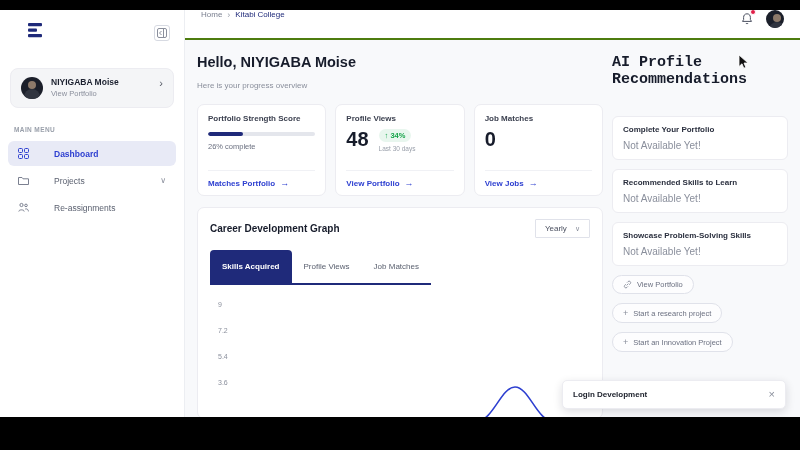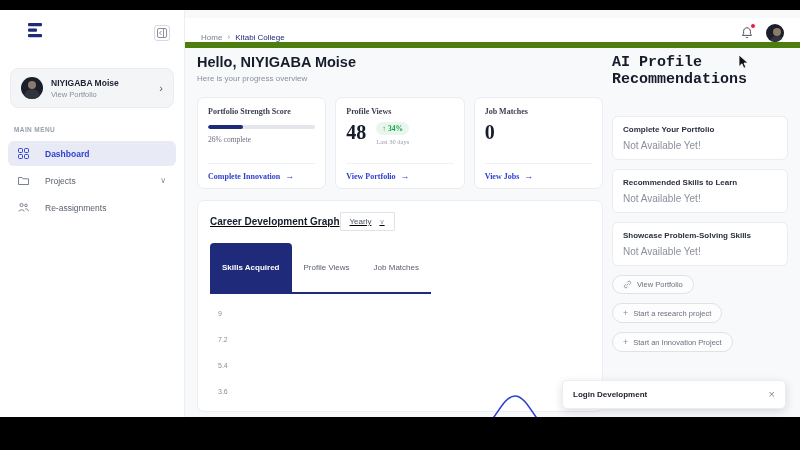--- a/index.html
+++ b/index.html
@@ -4,72 +4,72 @@
 <style>
   * { margin:0; padding:0; box-sizing:border-box; }
   html,body { width:800px; height:450px; background:#000; font-family:"Liberation Sans", sans-serif; overflow:hidden; }
   .stage { position:relative; width:800px; height:450px; background:#000; }
   .screen { position:absolute; left:0; top:10px; width:800px; height:407px; background:#f8f9fb; overflow:hidden; }
 
   
   .sidebar { position:absolute; left:0; top:0; width:185px; height:100%; background:#ffffff; border-right:1px solid #eceef2; }
   .logo-row { display:flex; align-items:center; justify-content:space-between; padding:12px 14px 10px 26px; }
   .collapse-btn { width:16px; height:16px; border:1px solid #d7dae2; border-radius:3px; display:flex; align-items:center; justify-content:center; cursor:pointer; background:#fff; }
-  .profile-card { margin:14px 10px 0 10px; background:#f4f5f7; border:1px solid #ececf1; border-radius:8px; padding:8px 10px; display:flex; align-items:center; gap:8px; cursor:pointer; }
+  .profile-card { margin:14px 10px 0 10px; background:#f4f5f7; border:1px solid #ececf1; border-radius:8px; padding:8px 10px; display:flex; align-items:flex-start; gap:8px; cursor:pointer; }
   .avatar-sm { width:22px; height:22px; border-radius:50%; background:#1b1f2a; overflow:hidden; flex:0 0 auto; position:relative; }
   .avatar-sm::before { content:""; position:absolute; left:7px; top:4px; width:8px; height:8px; border-radius:50%; background:#8d7a6a; }
   .avatar-sm::after { content:""; position:absolute; left:3px; top:12px; width:16px; height:10px; border-radius:8px 8px 0 0; background:#30343f; }
   .profile-texts { flex:1; min-width:0; }
   .profile-name { font-size:8.5px; font-weight:bold; color:#1c2130; white-space:nowrap; }
   .profile-sub { font-size:7.5px; color:#8a8f9c; margin-top:2px; }
   .profile-chev { color:#555a66; font-size:11px; }
   .menu-label { font-size:6.5px; letter-spacing:.06em; color:#9aa0ab; padding:18px 0 6px 14px; font-weight:bold; }
-  .menu-item { display:flex; align-items:center; gap:16px; margin:2px 8px; padding:7px 10px; border-radius:6px; font-size:8.5px; color:#5b6170; cursor:pointer; }
+  .menu-item { display:flex; align-items:center; gap:25px; margin:2px 8px; padding:7px 10px; border-radius:6px; font-size:8.5px; color:#5b6170; cursor:pointer; }
   .menu-item.active { background:#e8eaf6; color:#2d3fd0; font-weight:bold; }
   .menu-item .mi { width:11px; height:11px; flex:0 0 auto; display:flex; }
   .menu-item .spacer { flex:1; }
   .menu-item .exp { font-size:8px; color:#8a8f9c; }
 
   
-  .topbar { position:absolute; left:185px; top:8px; right:0; height:30px; background:#ffffff; border-bottom:6px solid #4d7c0f; display:flex; align-items:flex-end; padding:0 16px; }
+  .topbar { position:absolute; left:185px; top:0; right:0; height:30px; background:#ffffff; border-bottom:2px solid #4d7c0f; display:flex; align-items:flex-start; padding:0 16px; }
   .crumb-home { font-size:8px; color:#7b8090; }
   .crumb-sep { font-size:9px; color:#9aa0ab; margin:0 5px; }
   .crumb-cur { font-size:8px; color:#1f2a7a; font-weight:normal; }
   .topbar-right { margin-left:auto; display:flex; align-items:center; gap:12px; }
   .bell-wrap { position:relative; cursor:pointer; width:14px; height:14px; }
   .bell-badge { position:absolute; right:-2px; top:-3px; width:6px; height:6px; background:#e11d48; border-radius:50%; border:1px solid #fff; }
   .avatar-top { width:18px; height:18px; }
 
   
   .main-col { position:absolute; left:197px; top:44px; width:406px; }
   .greeting { font-size:14.5px; font-weight:bold; color:#171c2b; }
-  .greet-sub { font-size:8px; color:#8a8f9c; margin-top:4px; }
-  .stat-row { display:flex; gap:9px; margin-top:14px;font-family:Liberation Serif, serif; }
+  .greet-sub { font-size:8px; color:#8a8f9c; margin-top:11px; }
+  .stat-row { display:flex; gap:9px; margin-top:14px; }
   .stat-card { flex:1; background:#fff; border:1px solid #ececf1; border-radius:7px; padding:9px 10px 0 10px; min-height:92px; display:flex; flex-direction:column; }
   .stat-title { font-size:8px; color:#3c4150; font-weight:bold; }
   .progress-track { margin-top:9px; height:4px; background:#e4e6ec; border-radius:2px; overflow:hidden; width:100%; }
   .progress-fill { height:100%; width:33%; background:#1f2a7a; border-radius:2px; }
   .progress-text { font-size:7.5px; color:#6b7080; margin-top:6px; }
   .big-num-row { display:flex; align-items:flex-start; gap:10px; margin-top:6px; }
   .big-num { font-size:20px; font-weight:bold; color:#171c2b; line-height:1; }
   .badge-col { display:flex; flex-direction:column; align-items:flex-start; gap:3px; }
   .green-badge { background:#e8f6ee; color:#16a34a; font-size:7.5px; font-weight:bold; border-radius:8px; padding:2px 6px; }
   .badge-cap { font-size:6.5px; color:#9aa0ab; }
   .card-link-row { margin-top:auto; border-top:1px solid #f0f1f5; padding:7px 0; display:flex; align-items:center; gap:5px; cursor:pointer; }
   .card-link { font-size:8px; color:#2d3fd0; font-weight:bold; }
   .card-link-arrow { font-size:9px; color:#2d3fd0; }
 
   
   .graph-card { margin-top:11px; background:#fff; border:1px solid #ececf1; border-radius:7px; padding:11px 12px; height:212px; position:relative; }
-  .graph-head { display:flex; align-items:center; justify-content:flex-start;text-decoration:underline; }
+  .graph-head { display:flex; align-items:center; justify-content:space-between; }
   .graph-title { font-size:10px; font-weight:bold; color:#171c2b; }
   .period-select { display:flex; align-items:center; gap:8px; border:1px solid #e0e2ea; border-radius:1px; padding:4px 9px; font-size:8px; color:#4b5060; cursor:pointer; background:#fff; }
   .period-caret { font-size:7px; color:#8a8f9c; }
   .tabs-row { margin-top:12px; display:inline-flex; border-bottom:2px solid #1f2a7a; }
-  .tab { font-size:8px; padding:20px 12px; color:#5b6170; cursor:pointer; }
+  .tab { font-size:8px; padding:12px 12px; color:#5b6170; cursor:pointer; }
   .tab.active { background:#1f2a7a; color:#fff; border-radius:4px 4px 0 0; font-weight:bold; }
   .plot { position:relative; margin-top:14px; height:110px; }
   .ytick { position:absolute; left:8px; font-size:7px; color:#8a8f9c; }
   .curve-svg { position:absolute; right:35px; bottom:-14px; }
 
   
   .right-panel { position:absolute; left:612px; top:44px; width:176px; }
   .rp-title { font-size:15px; font-weight:bold; color:#171c2b; margin-bottom:28px;font-family:Liberation Mono, monospace; }
   .rp-card { background:#fff; border:1px solid #ececf1; border-radius:6px; padding:8px 10px; margin-bottom:9px; }
   .rp-card-title { font-size:8px; font-weight:bold; color:#2a2f3e; }
@@ -178,21 +178,21 @@
 
       <div class="stat-row">
 
         <div class="stat-card">
           <div class="stat-title">Portfolio Strength Score</div>
           <div class="progress-track">
             <div class="progress-fill"></div>
           </div>
           <div class="progress-text">26% complete</div>
           <div class="card-link-row">
-            <span class="card-link">Complete Innovation</span>
+            <span class="card-link">Matches Portfolio</span>
             <span class="card-link-arrow">→</span>
           </div>
         </div>
 
         <div class="stat-card">
           <div class="stat-title">Profile Views</div>
           <div class="big-num-row">
             <span class="big-num">48</span>
             <span class="badge-col">
               <span class="green-badge"><span>↑</span> <span>34%</span></span>

